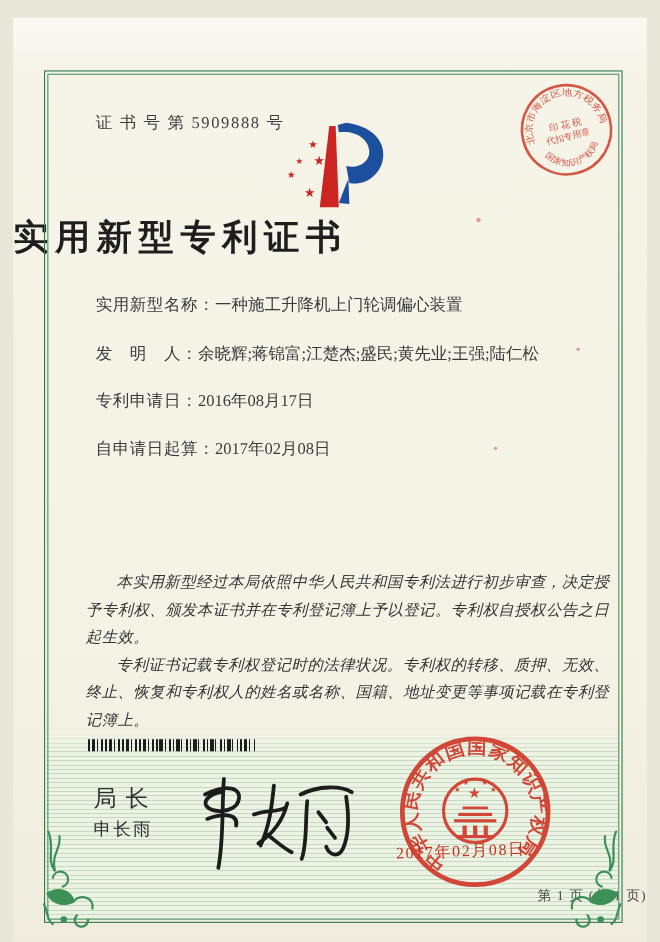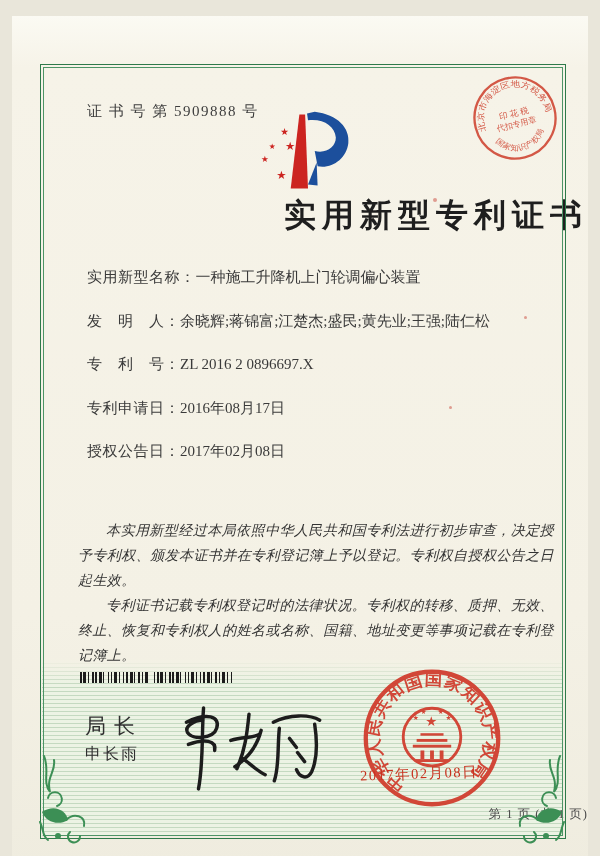--- a/index.html
+++ b/index.html
@@ -14,21 +14,21 @@
   .frame-inner{position:absolute;inset:2px;border:1px solid #4d9466;}
   
   .band{position:absolute;left:30px;top:643px;width:520px;height:177px;z-index:1;
         background-color:#ecf3e4;
         background-image:repeating-linear-gradient(to bottom,rgba(104,158,110,.30) 0 1px,rgba(236,243,228,0) 1px 4px);}
   .band::before{content:"";position:absolute;left:0;right:0;top:0;height:26px;
         background:linear-gradient(180deg,#f4f1e5 0%,rgba(244,241,229,0) 100%);}
   .cert-number{position:absolute;left:75px;top:86px;z-index:2;font-size:15px;
         letter-spacing:1.5px;color:#3d3d3d;}
   .logo{position:absolute;left:248px;top:94px;width:96px;height:82px;z-index:2;}
-  .title{position:absolute;left:0;right:0;top:178px;z-index:2;text-align:right;
+  .title{position:absolute;left:0;right:0;top:178px;z-index:2;text-align:left;
         font-size:32px;font-weight:bold;letter-spacing:6px;color:#1e1e1e;}
   .fields{position:absolute;left:75px;top:252px;width:460px;z-index:2;}
   .field-row{height:26px;margin-bottom:17.5px;font-size:15px;color:#3a3a3a;white-space:nowrap;}
   .field-label{letter-spacing:.5px;}
   .paras{position:absolute;left:66px;top:502px;width:476px;z-index:2;font-size:14px;
         line-height:25px;color:#333;text-align:justify;}
   .paras p{margin:0;text-indent:2em;letter-spacing:.4px;font-style:italic;}
   .barcode{position:absolute;left:68px;top:656px;width:152px;height:11px;z-index:2;
         background:repeating-linear-gradient(90deg,
           #1c1c1c 0 1.6px,transparent 1.6px 3.4px,
@@ -81,27 +81,24 @@
   <div class="title">实用新型专利证书</div>
 
   <div class="fields">
     <div class="field-row">
       <span class="field-label">实用新型名称：</span><span>一种施工升降机上门轮调偏心装置</span>
     </div>
     <div class="field-row">
       <span class="field-label">发　明　人：</span><span>余晓辉;蒋锦富;江楚杰;盛民;黄先业;王强;陆仁松</span>
     </div>
     <div class="field-row">
-      <span class="field-label">专　利　号：</span><span>ZL 2016 2 0896697.X</span>
-    </div>
-    <div class="field-row">
       <span class="field-label">专利申请日：</span><span>2016年08月17日</span>
     </div>
     <div class="field-row">
-      <span class="field-label">授权公告日：</span><span>2017年02月08日</span>
+      <span class="field-label">自申请日起算：</span><span>2017年02月08日</span>
     </div>
   </div>
 
   <div class="paras">
     <p>本实用新型经过本局依照中华人民共和国专利法进行初步审查，决定授予专利权、颁发本证书并在专利登记簿上予以登记。专利权自授权公告之日起生效。</p>
     <p>专利证书记载专利权登记时的法律状况。专利权的转移、质押、无效、终止、恢复和专利权人的姓名或名称、国籍、地址变更等事项记载在专利登记簿上。</p>
   </div>
 
   <div class="barcode"></div>
 

